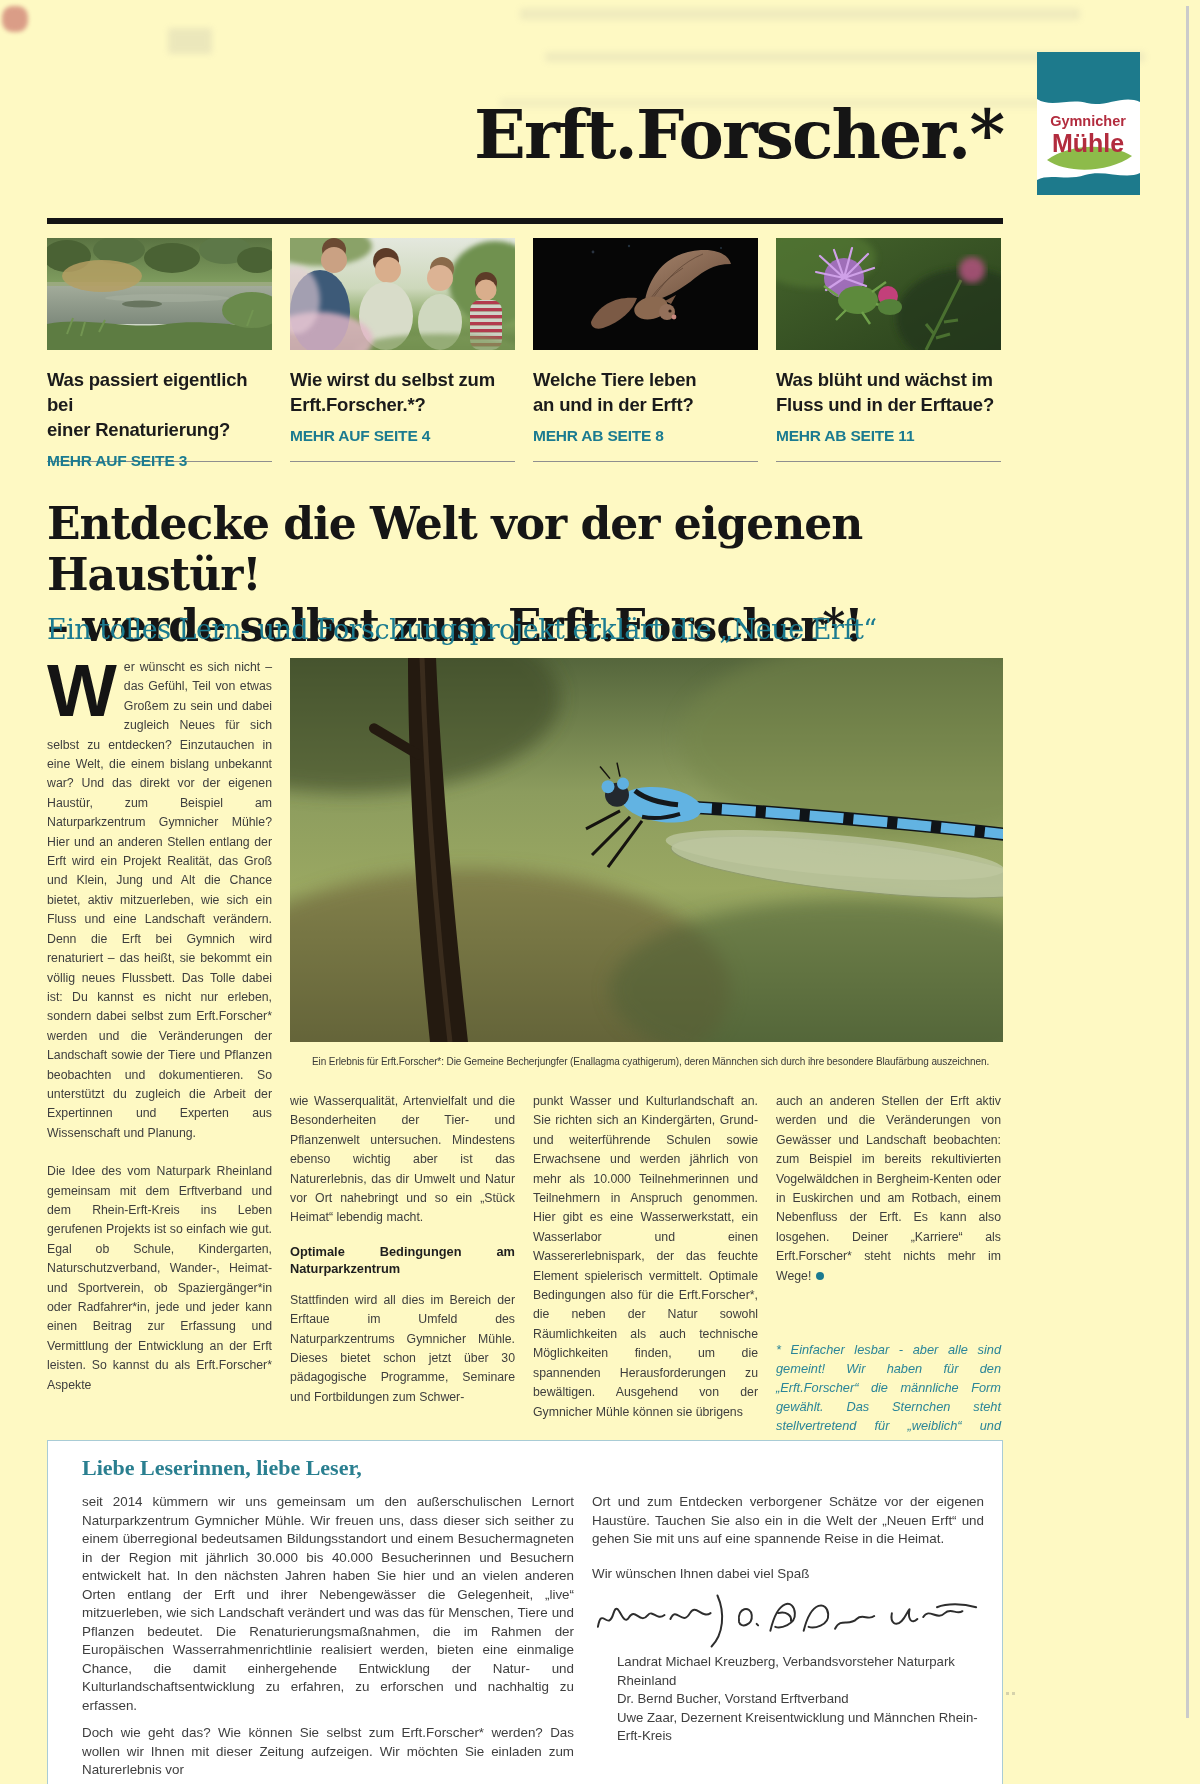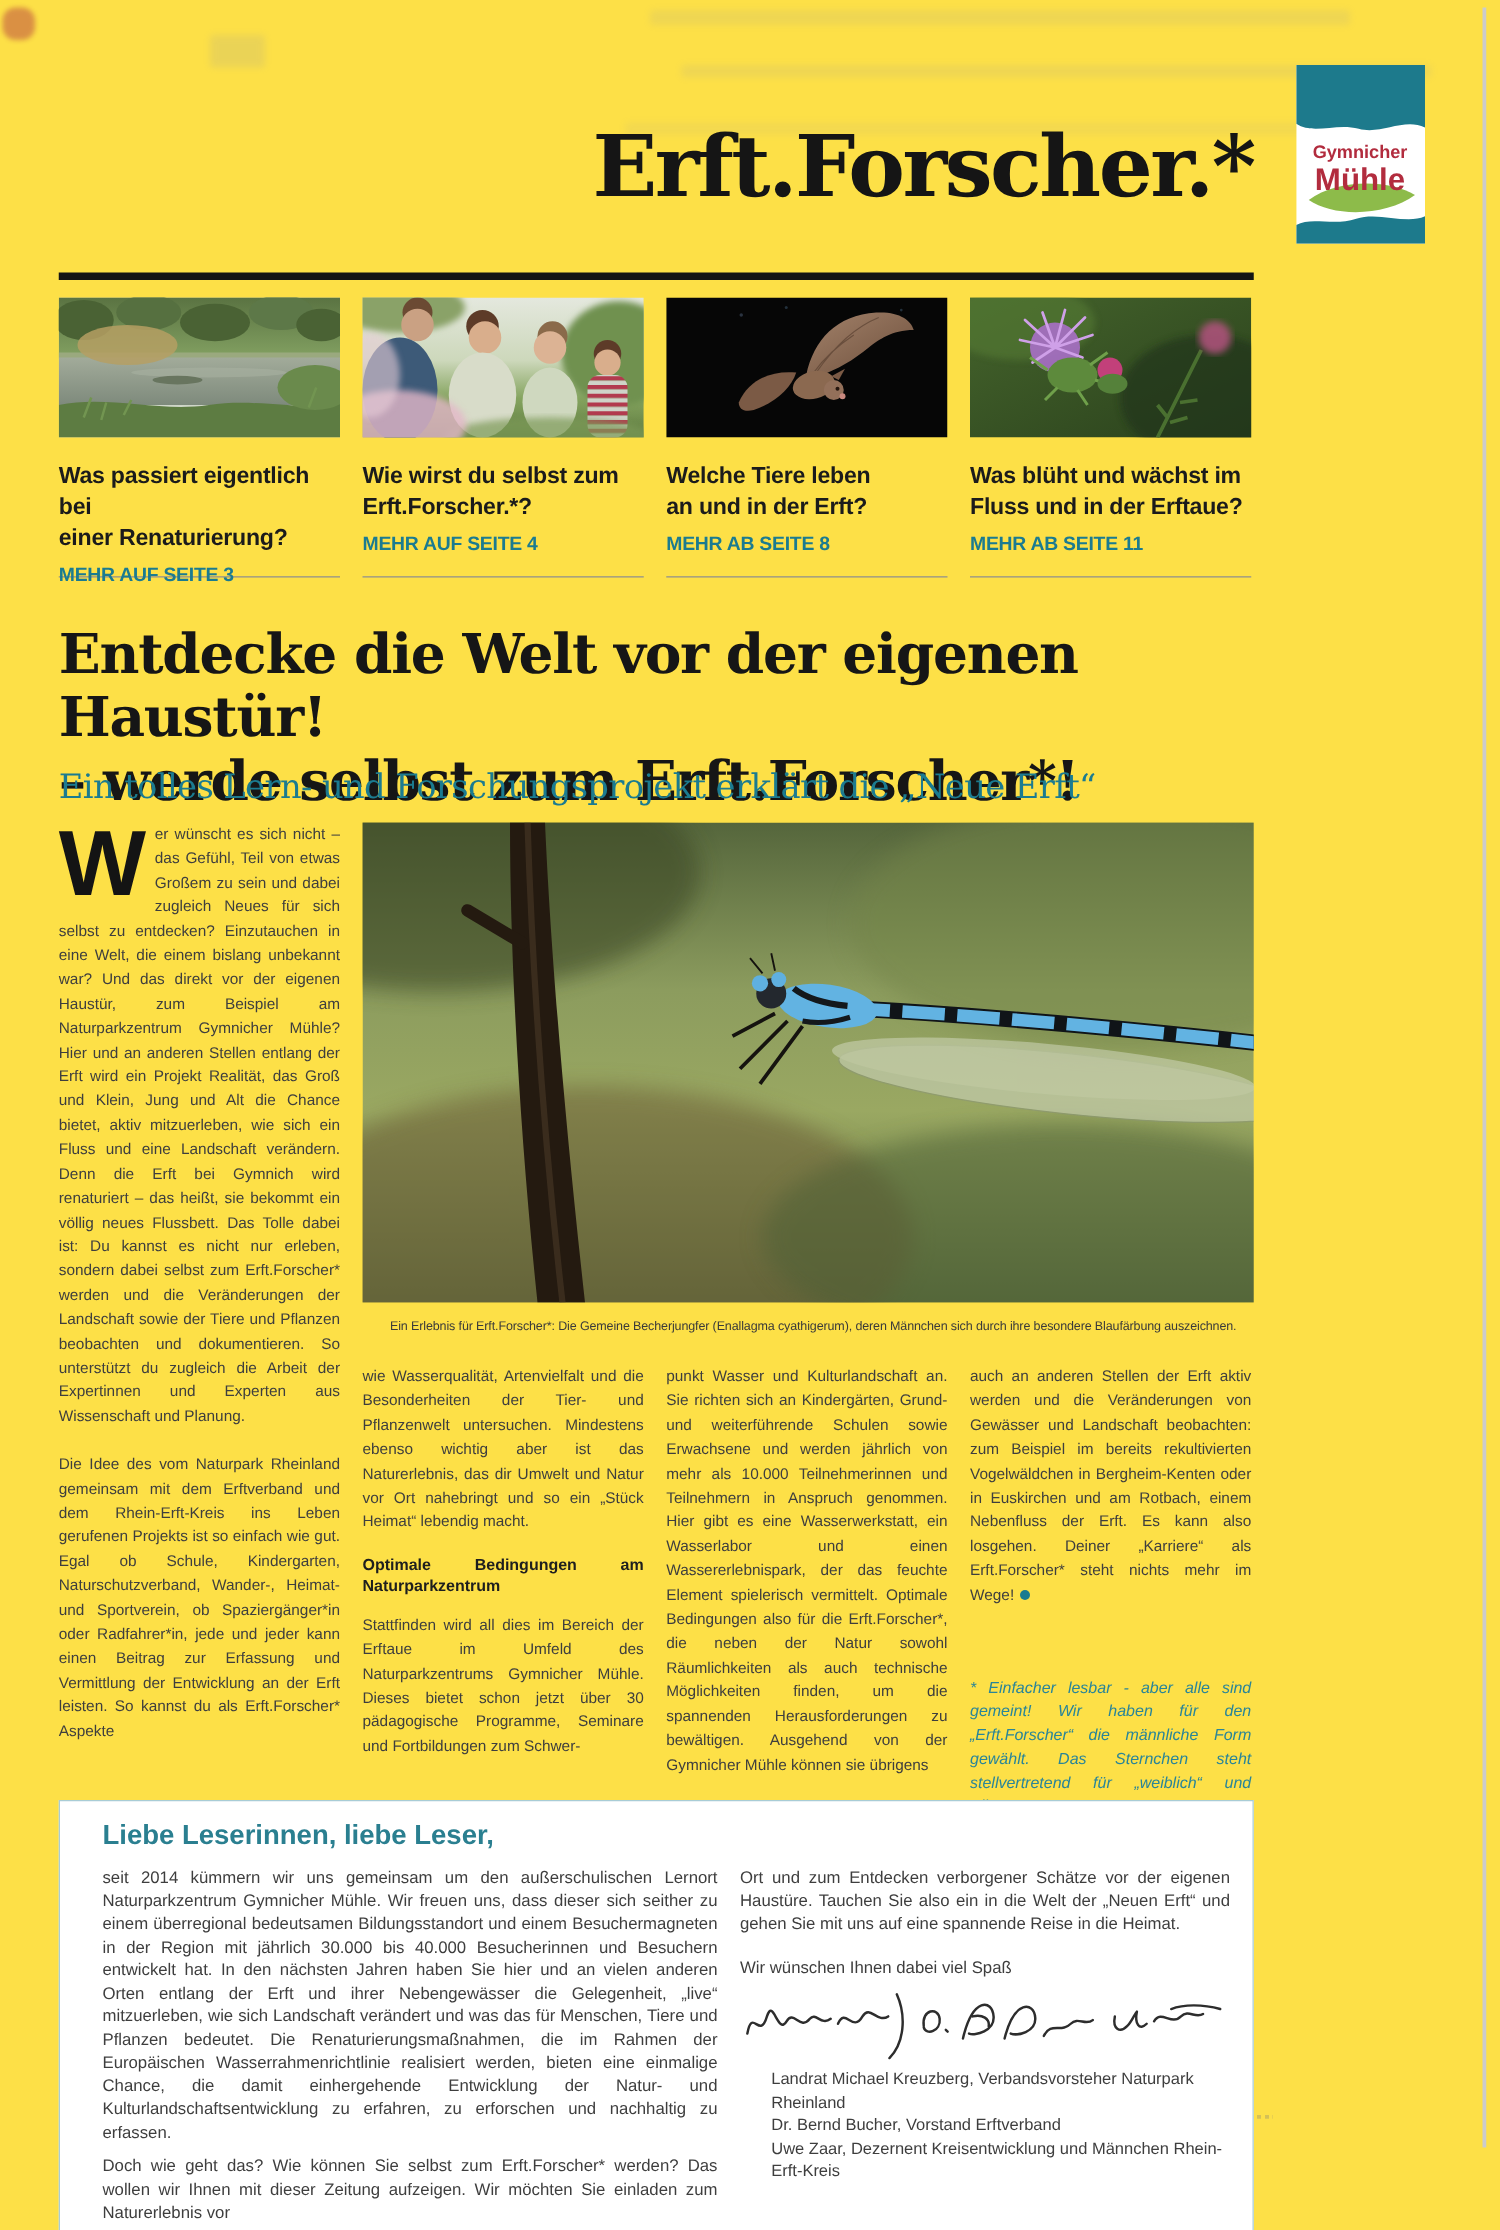--- a/index.html
+++ b/index.html
@@ -1,16 +1,16 @@
 <!DOCTYPE html>
 <html lang="de"><head>
 <meta charset="utf-8">
 <style>
   html,body{margin:0;padding:0;background:#e9e9e9;}
-  .page{position:relative;width:1200px;height:1784px;background:#fde047;overflow:hidden;
+  .page{position:relative;width:1200px;height:1784px;background:#fef9c3;overflow:hidden;
         font-family:"Liberation Sans",sans-serif;color:#3e3e3e;}
   .pre{white-space:pre-line;}
 
   
   .ghost{position:absolute;background:#9a9a9a;opacity:.14;filter:blur(3px);border-radius:2px;}
   .ghost-red{position:absolute;background:#b03040;opacity:.45;filter:blur(2px);border-radius:40%;}
   .edge-line{position:absolute;left:1186px;top:6px;width:3px;height:1712px;background:#cbcbcb;}
   .ghost-dots{position:absolute;left:88px;top:1692px;width:930px;height:3px;opacity:.3;
       background:repeating-linear-gradient(90deg,#777 0 3px,transparent 3px 6px);}
 
@@ -51,21 +51,21 @@
 
   
   .article-photo{position:absolute;left:290px;top:658px;width:713px;height:384px;}
   .article-photo svg{display:block;width:100%;height:100%;}
   .photo-caption{position:absolute;left:312px;top:1056px;width:695px;font-size:10px;
       letter-spacing:-.1px;color:#3a3a3a;white-space:nowrap;}
 
   
   .letter-box{position:absolute;left:47px;top:1440px;width:956px;min-height:268px;box-sizing:border-box;
       border:1px solid #a9ccd5;background:#fff;padding:14px 18px 14px 34px;}
-  .letter-heading{font-family:Liberation Sans, sans-serif;font-weight:bold;font-size:22px;color:#2a7f90;margin:0 0 12px;}
+  .letter-heading{font-family:Liberation Serif, serif;font-weight:bold;font-size:22px;color:#2a7f90;margin:0 0 12px;}
   .letter-cols{display:flex;gap:18px;}
   .letter-col-left{width:492px;}
   .letter-col-right{flex:1;}
   .letter-box p{margin:0;font-size:13.4px;line-height:18.5px;text-align:justify;color:#3e3e3e;}
   .letter-box p + p{margin-top:9px;}
   .wish{margin-top:16px !important;}
   .signatures{width:100%;height:60px;margin-top:6px;}
   .signatory{font-size:13.2px;line-height:18.5px;color:#3e3e3e;margin-left:25px;}
 </style>
 </head>

